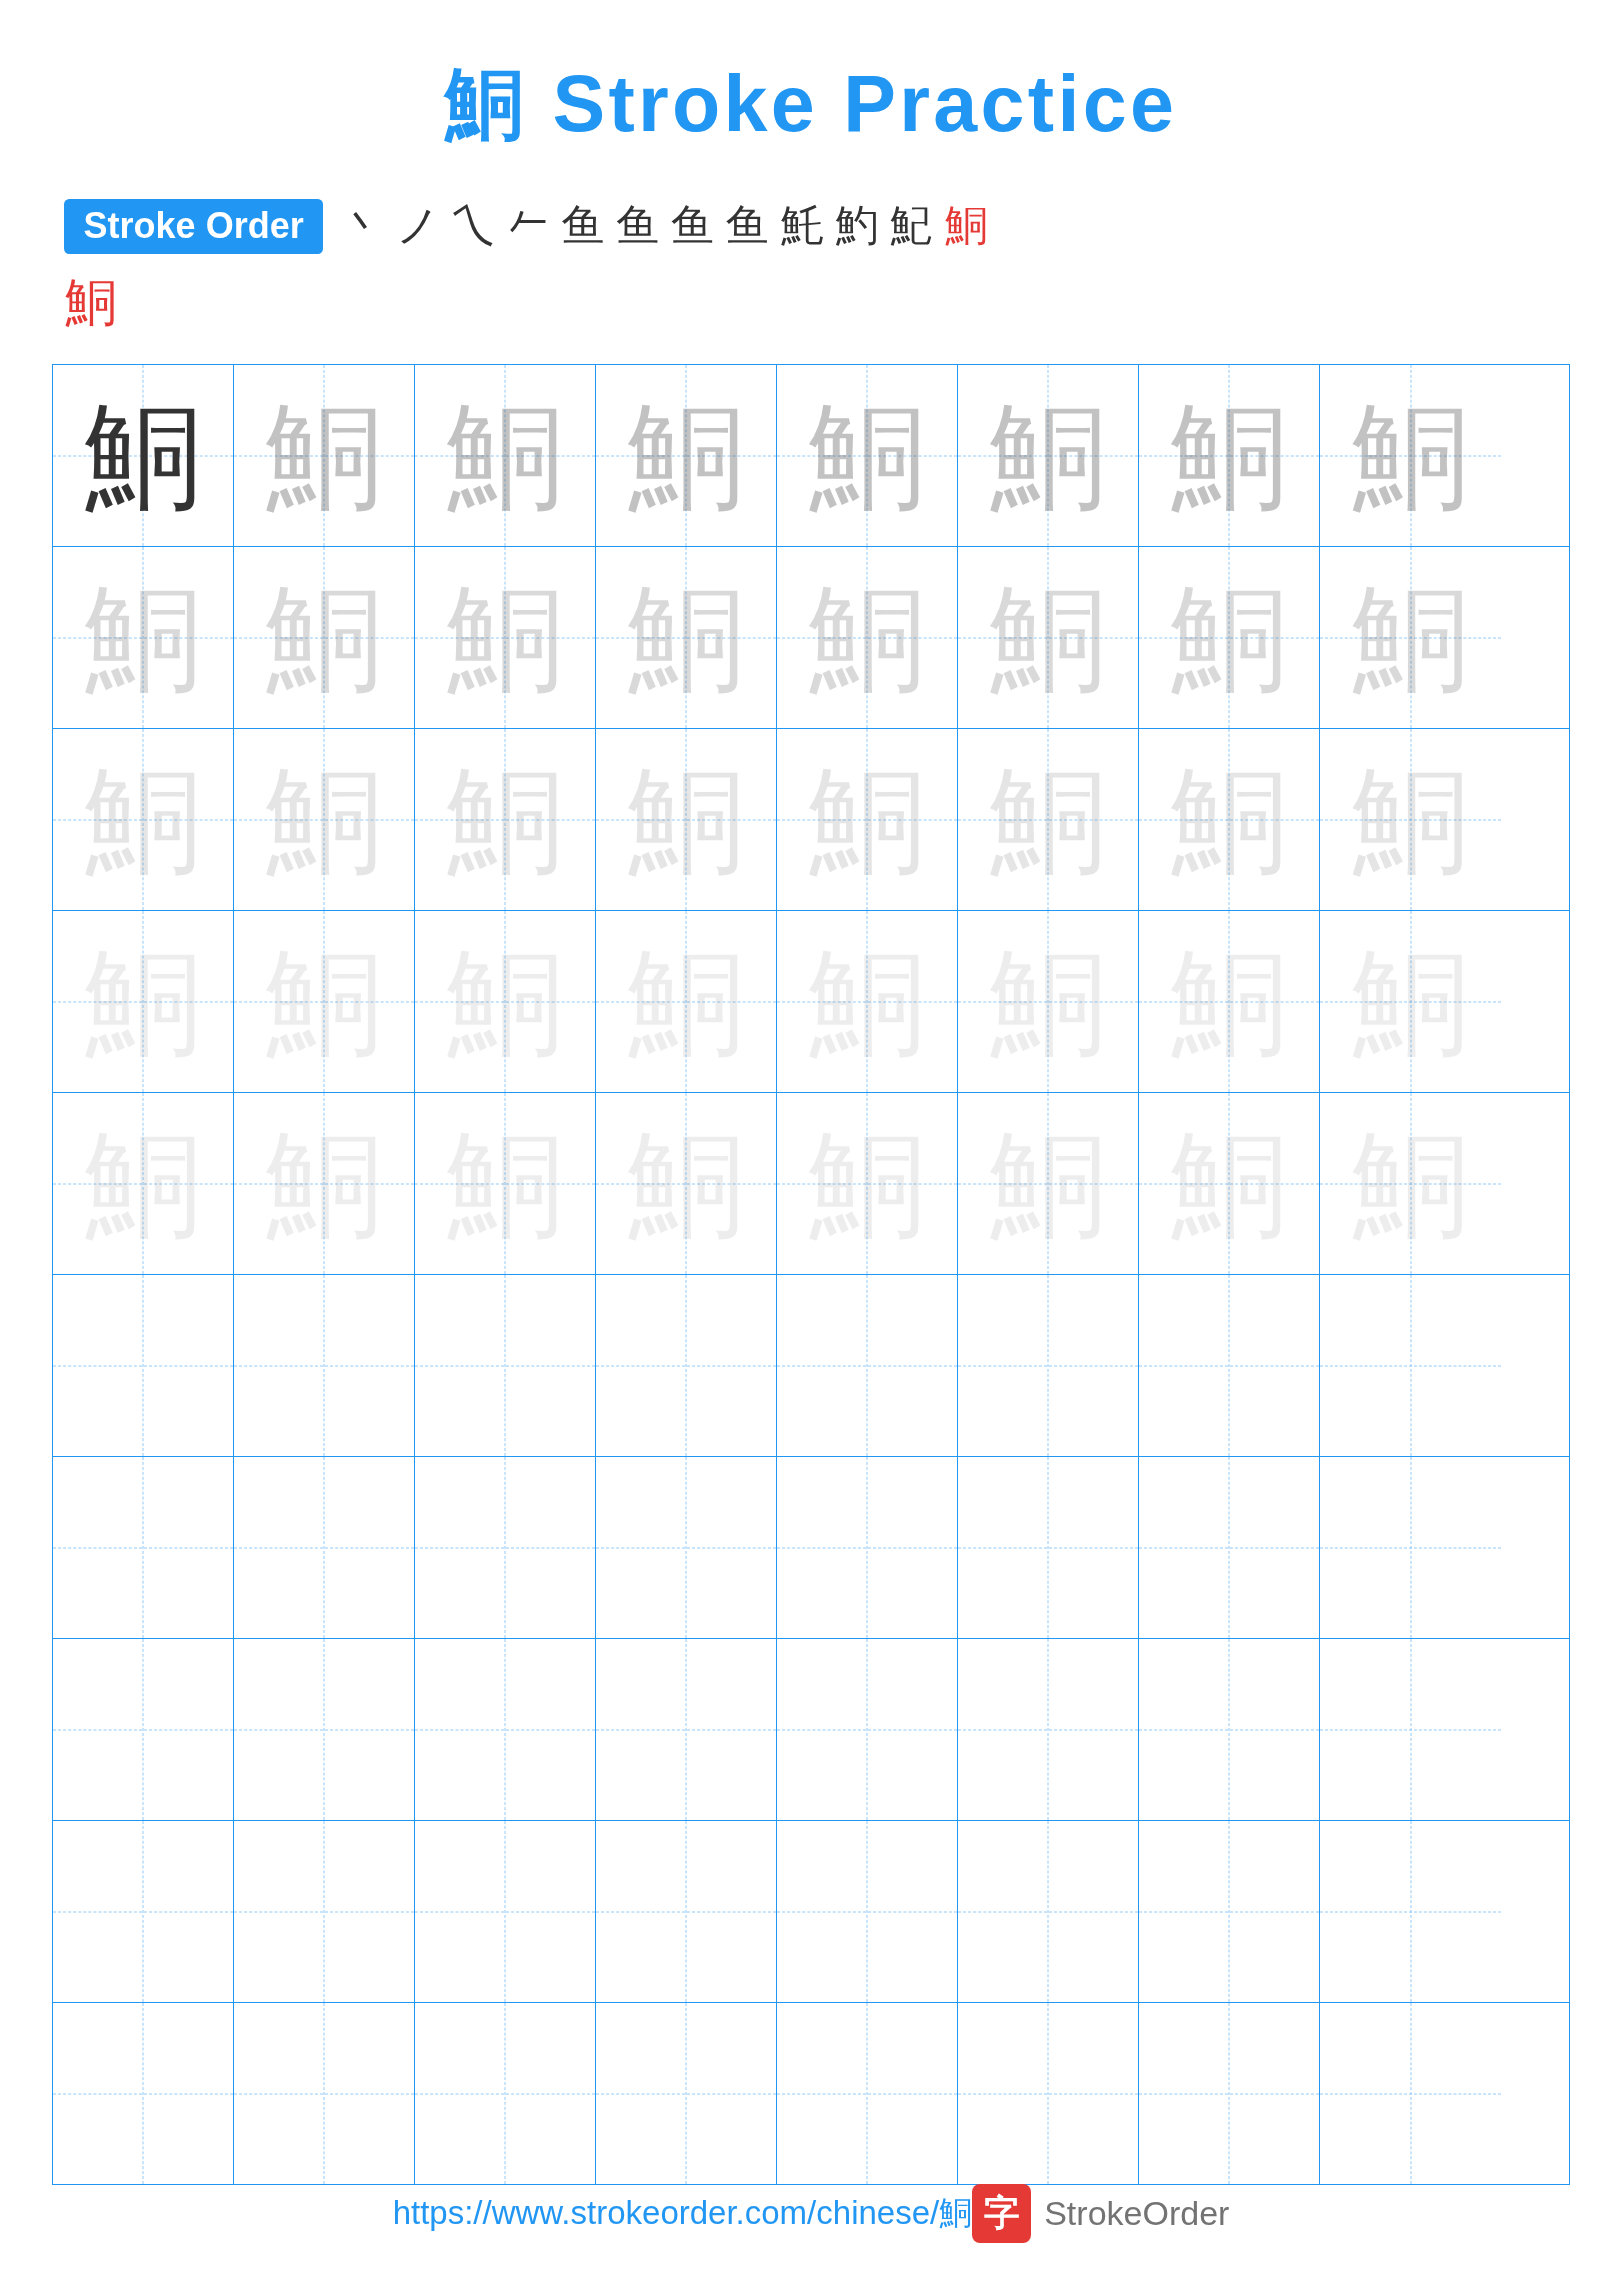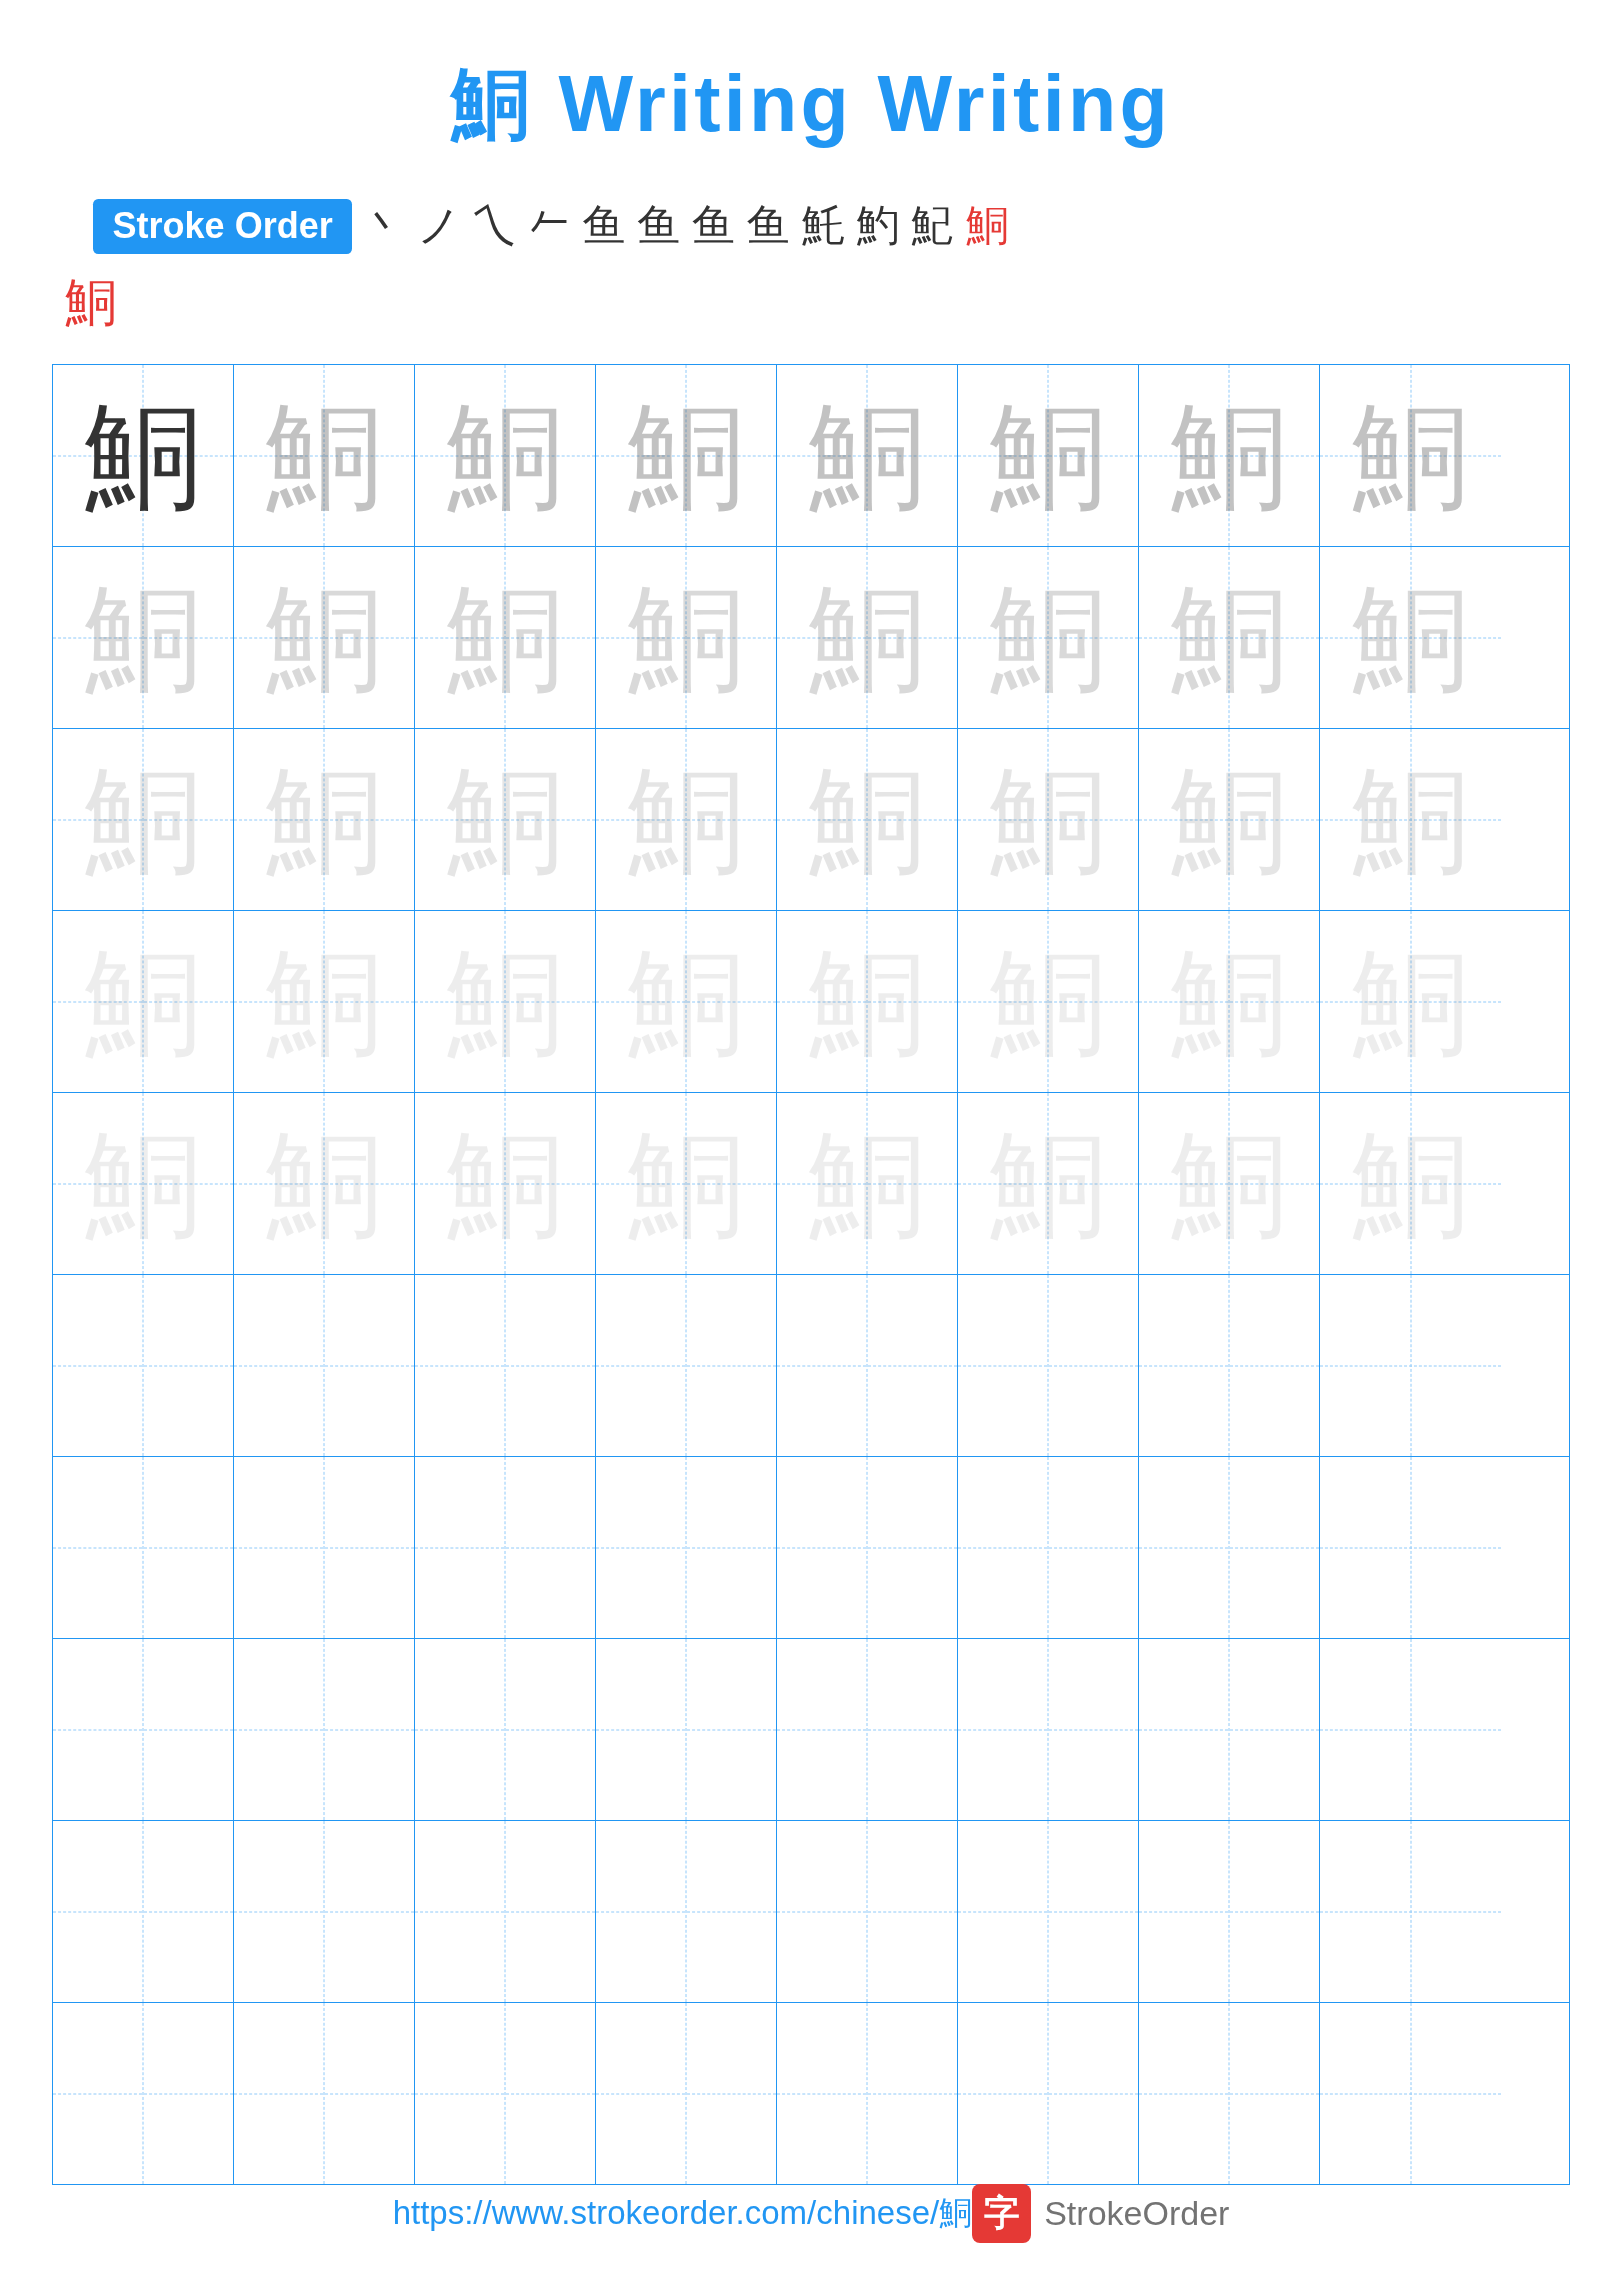--- a/index.html
+++ b/index.html
@@ -15,25 +15,25 @@
     .page-title {
       text-align: center;
       padding-top: 52px;
       font-size: 79px;
       color: #2196F3;
       font-weight: bold;
       letter-spacing: 3.3px;
     }
 
     .stroke-order-section {
-      margin: 39px 65px 13px 93px;
+      margin: 39px 65px 13px 64px;
       display: flex;
       align-items: center;
       flex-wrap: wrap;
-      gap: 10px;
+      gap: 18px;
     }
 
     .stroke-order-badge {
       background: #2196F3;
       color: #fff;
       font-size: 36px;
       padding: 6.5px 19.6px;
       border-radius: 5.2px;
       font-weight: bold;
       white-space: nowrap;
@@ -182,21 +182,21 @@
 
     .footer-logo-text {
       font-size: 34px;
       font-weight: normal;
       color: #737373;
     }
   </style>
 </head>
 <body>
 
-<div class="page-title">鮦 Writing Writing</div>
+<div class="page-title">鮦 Stroke Practice</div>
 
 <div class="stroke-order-section">
   <div class="stroke-order-badge">Stroke Order</div>
   <div class="stroke-order-chars">
     <span class="stroke-char">丶</span>
     <span class="stroke-char">ノ</span>
     <span class="stroke-char">乀</span>
     <span class="stroke-char">𠂉</span>
     <span class="stroke-char">鱼</span>
     <span class="stroke-char">鱼</span>

